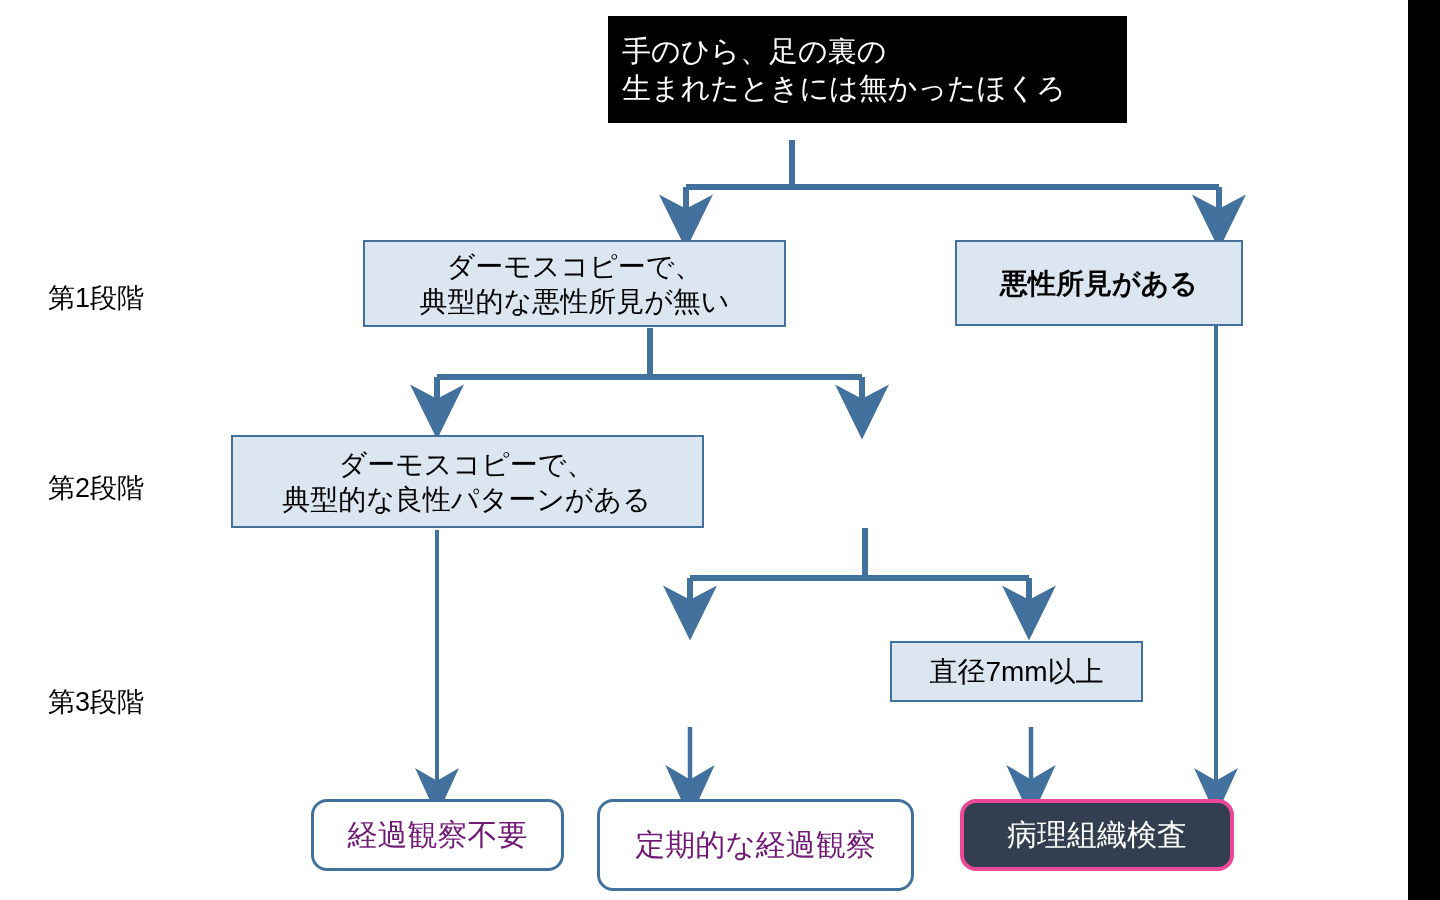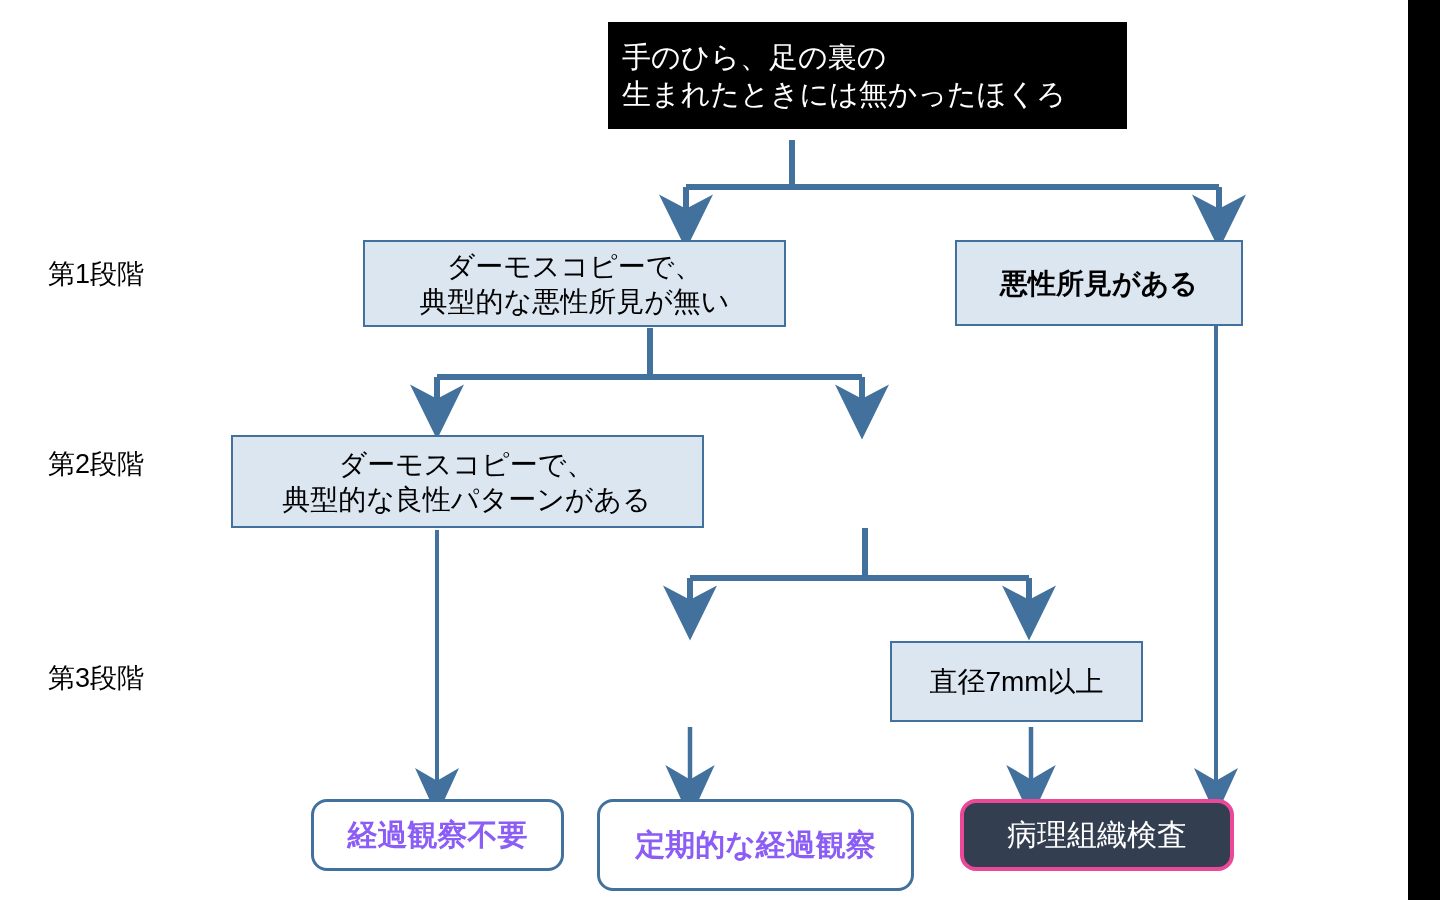--- a/index.html
+++ b/index.html
@@ -55,36 +55,36 @@
   .node-blue {
     background: #DCE6F1;
     border: 2px solid #41719C;
     color: #000000;
     font-size: 28px;
   }
   .node-rounded {
     background: #ffffff;
     border: 3px solid #41719C;
     border-radius: 16px;
-    color: #8b5cf6;
+    color: #701a75;
     font-size: 30px;
-    font-weight: bold;
   }
   .node-dark {
     background: #333F50;
     border: 4px solid #ec4899;
     border-radius: 16px;
     color: #ffffff;
     font-size: 30px;
   }
   .stage-label {
     position: absolute;
     font-size: 27px;
     color: #000000;
     white-space: nowrap;
+    margin-top: 24px;
   }
   .overflow-text {
     white-space: pre-line;
     display: block;
     width: 500px;
     margin-left: -2px;
   }
 </style>
 </head>
 <body>
@@ -136,36 +136,36 @@
 
     <g>
       <path d="M1216,326 L1216,792" stroke="#41719C" stroke-width="4" fill="none" marker-end="url(#arrowThin)"></path>
     </g>
   </svg>
 
   <div class="stage-label" style="left:48px; top:256px;">第1段階</div>
   <div class="stage-label" style="left:48px; top:446px;">第2段階</div>
   <div class="stage-label" style="left:48px; top:660px;">第3段階</div>
 
-  <div class="node node-root" style="left:608px; top:22px; width:519px; height:107px;">手のひら、足の裏の
+  <div class="node node-root" style="left:608px; top:16px; width:519px; height:107px;">手のひら、足の裏の
 生まれたときには無かったほくろ</div>
 
   <div class="node node-blue" style="left:363px; top:240px; width:423px; height:87px;">ダーモスコピーで、
 典型的な悪性所見が無い</div>
 
   <div class="node node-blue" style="left:955px; top:240px; width:288px; height:86px;font-weight:bold;">悪性所見がある</div>
 
   <div class="node node-blue" style="left:231px; top:435px; width:473px; height:93px;">
     <span class="overflow-text"> ダーモスコピーで、
 典型的な良性パターンがある</span>
   </div>
 
 
 
-  <div class="node node-blue" style="left:890px; top:641px; width:253px; height:81px;">直径7mm以上</div>
+  <div class="node node-blue" style="left:890px; top:641px; width:253px; height:61px;">直径7mm以上</div>
 
   <div class="node node-rounded" style="left:311px; top:799px; width:253px; height:72px;">経過観察不要</div>
 
   <div class="node node-rounded" style="left:597px; top:799px; width:317px; height:92px;">定期的な経過観察</div>
 
   <div class="node node-dark" style="left:960px; top:799px; width:274px; height:72px;">病理組織検査</div>
 
   <div id="right-strip"></div>
 </div>
 

